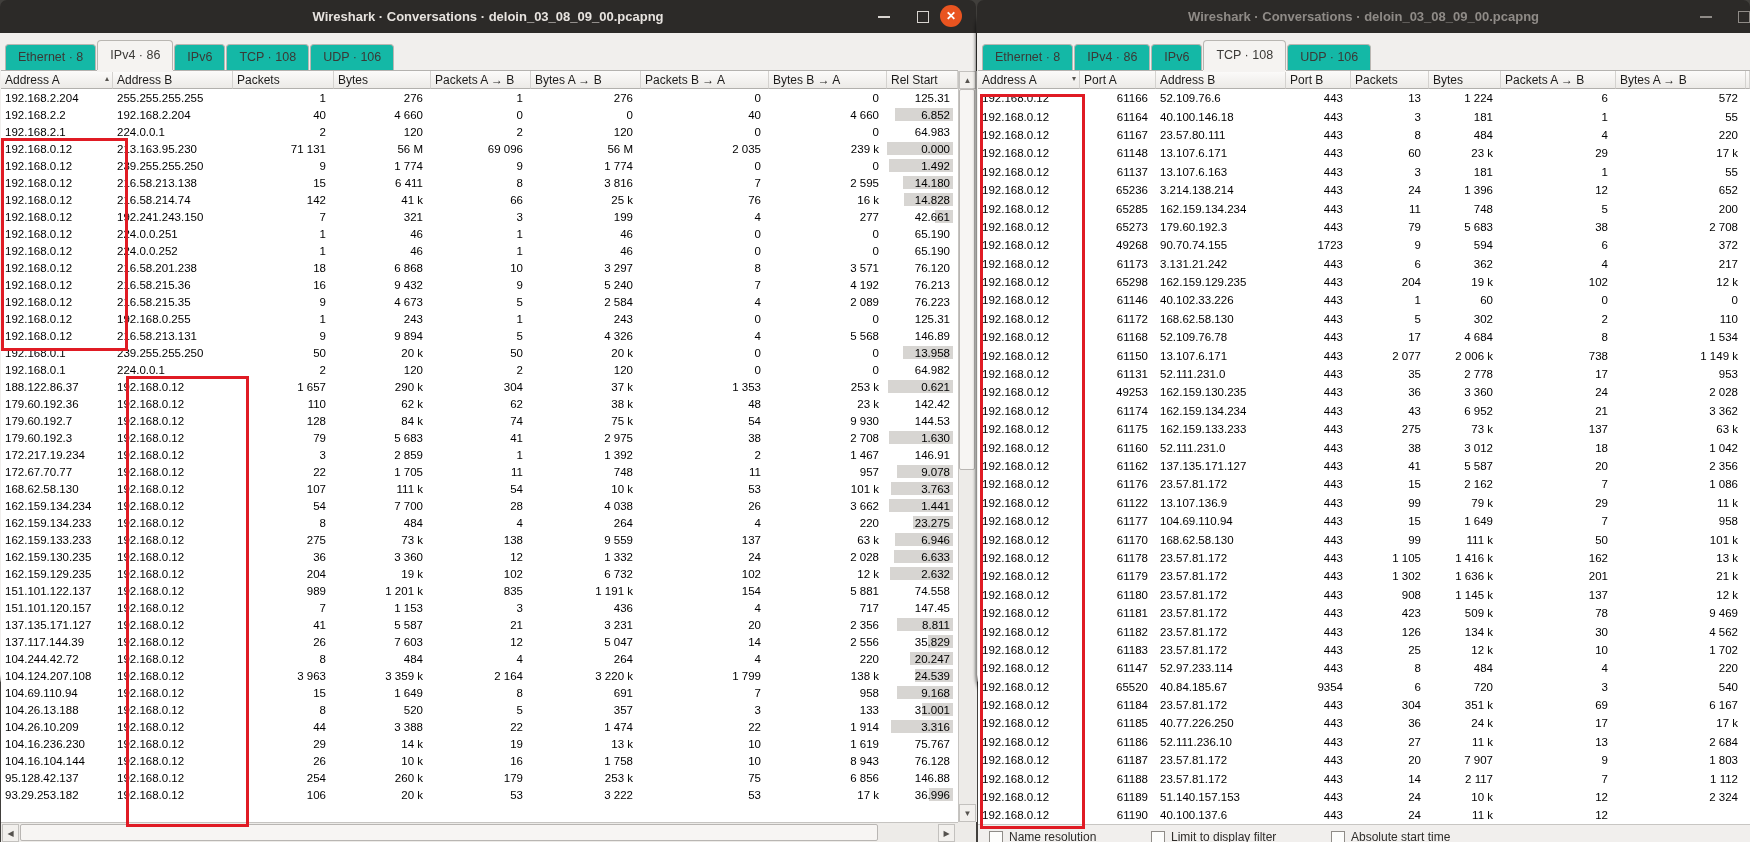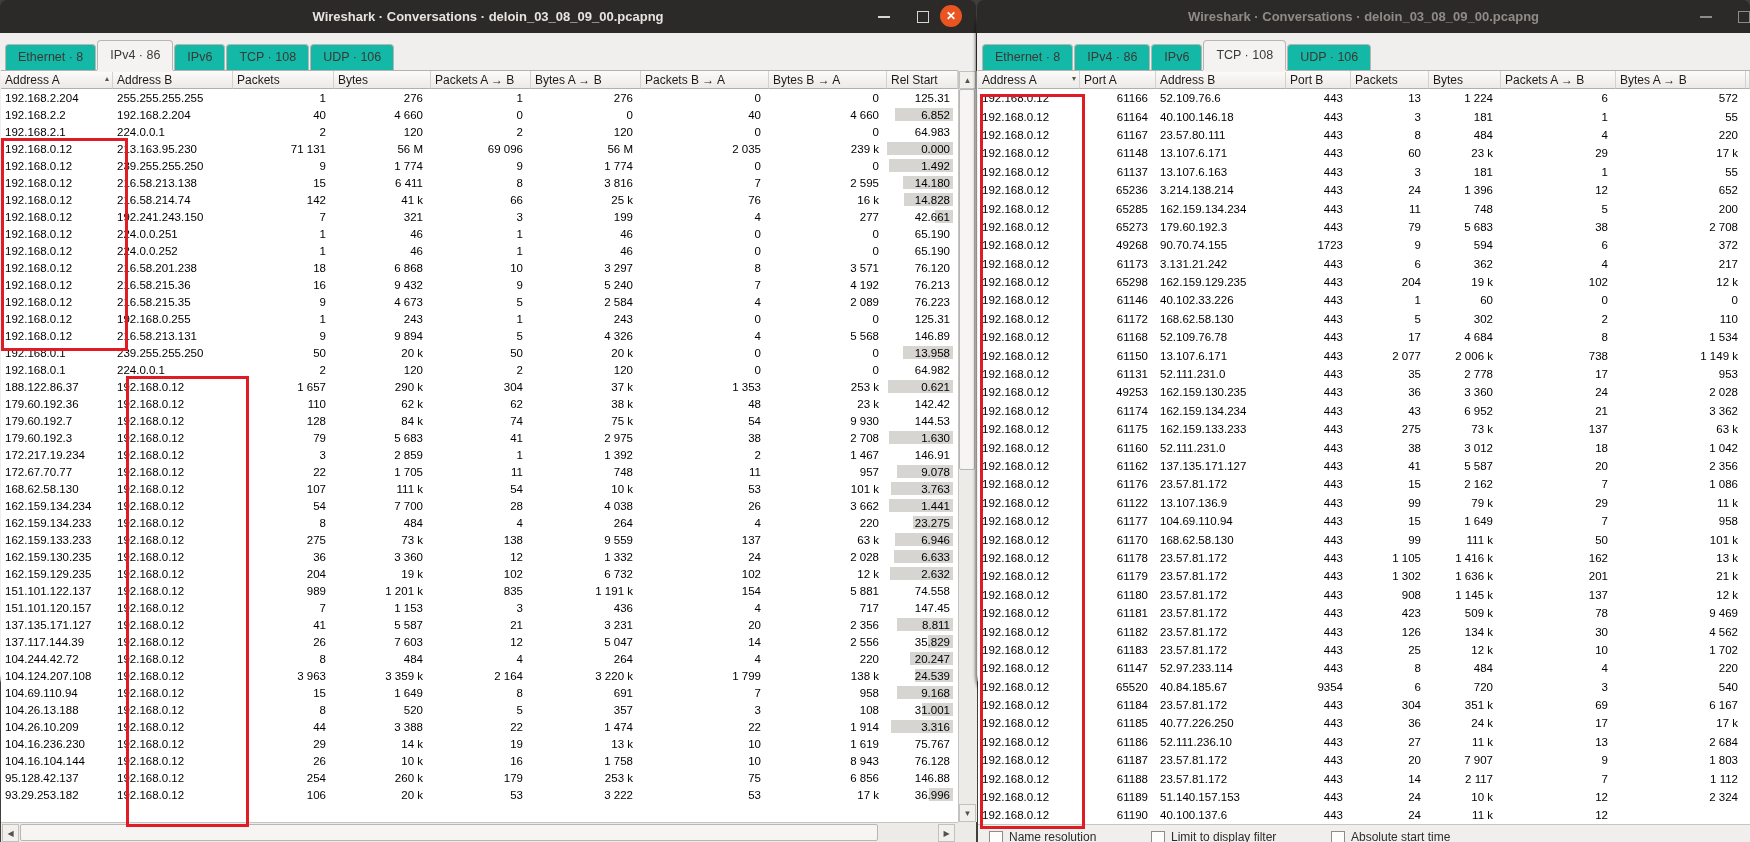--- a/index.html
+++ b/index.html
@@ -508,21 +508,21 @@
             <td class="num"><span class="relbar" style="width: 56px;"></span><span class="celltext">9.168</span></td>
           </tr>
           <tr>
             <td>104.26.13.188</td>
             <td>192.168.0.12</td>
             <td class="num">8</td>
             <td class="num">520</td>
             <td class="num">5</td>
             <td class="num">357</td>
             <td class="num">3</td>
-            <td class="num">108</td>
+            <td class="num">133</td>
             <td class="num"><span class="relbar" style="width: 31px;"></span><span class="celltext">31.001</span></td>
           </tr>
           <tr>
             <td>104.26.10.209</td>
             <td>192.168.0.12</td>
             <td class="num">44</td>
             <td class="num">3 388</td>
             <td class="num">22</td>
             <td class="num">1 474</td>
             <td class="num">22</td>

